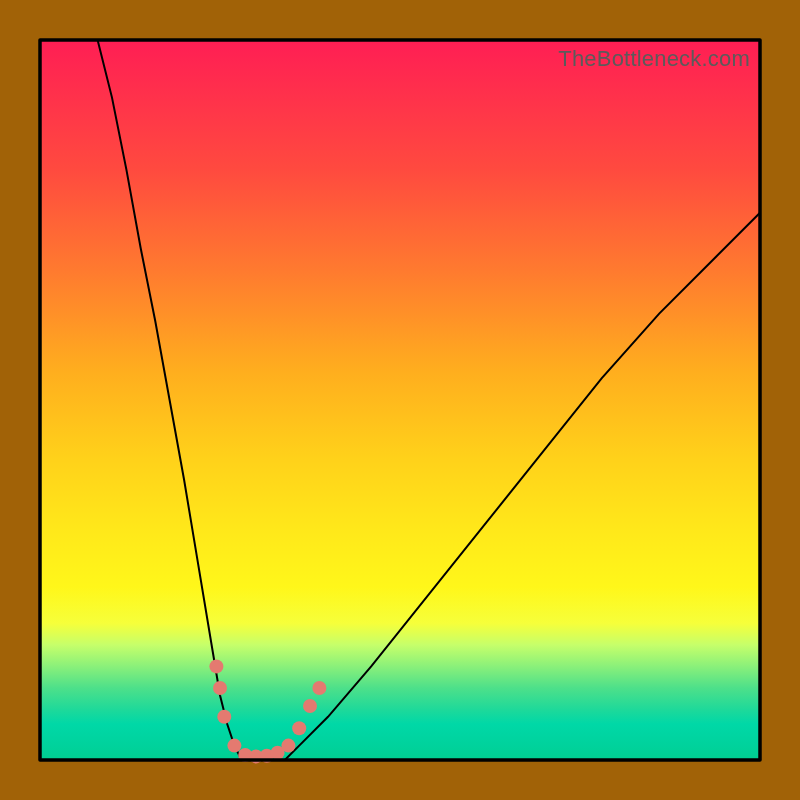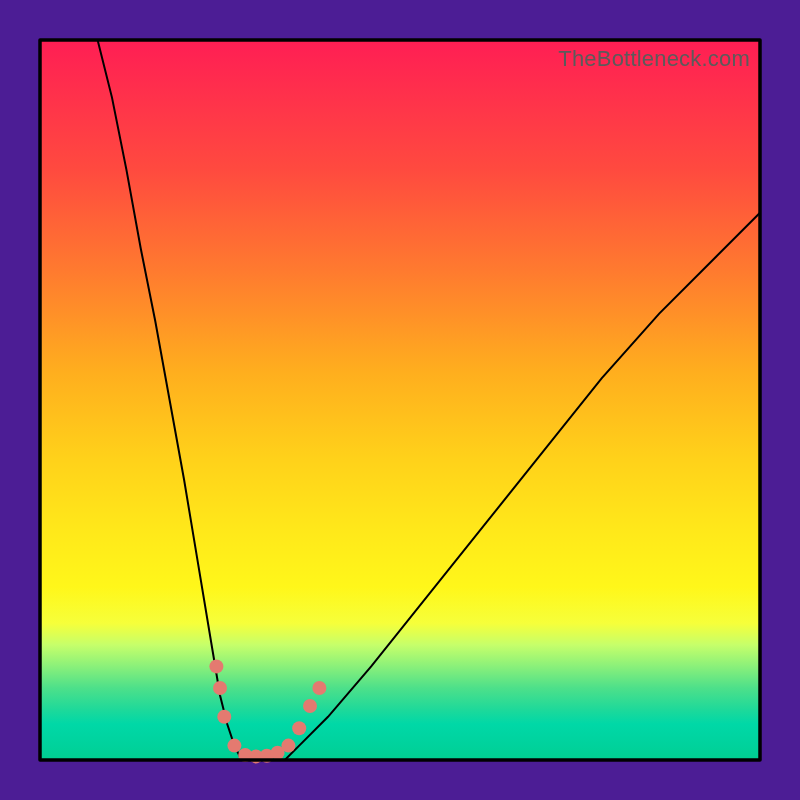--- a/index.html
+++ b/index.html
@@ -10,21 +10,21 @@
     background: #000;
     font-family: Arial, Helvetica, sans-serif;
     overflow: hidden;
   }
   .frame {
     position: absolute;
     left: 0;
     top: 0;
     width: 800px;
     height: 800px;
-    background: #4c1d95;
+    background: #a16207;
   }
   .plot-area {
     position: absolute;
     left: 40px;
     top: 40px;
     width: 720px;
     height: 720px;
     background: linear-gradient(to bottom,
       #ff1e54 0%,
       #ff4a3f 18%,

